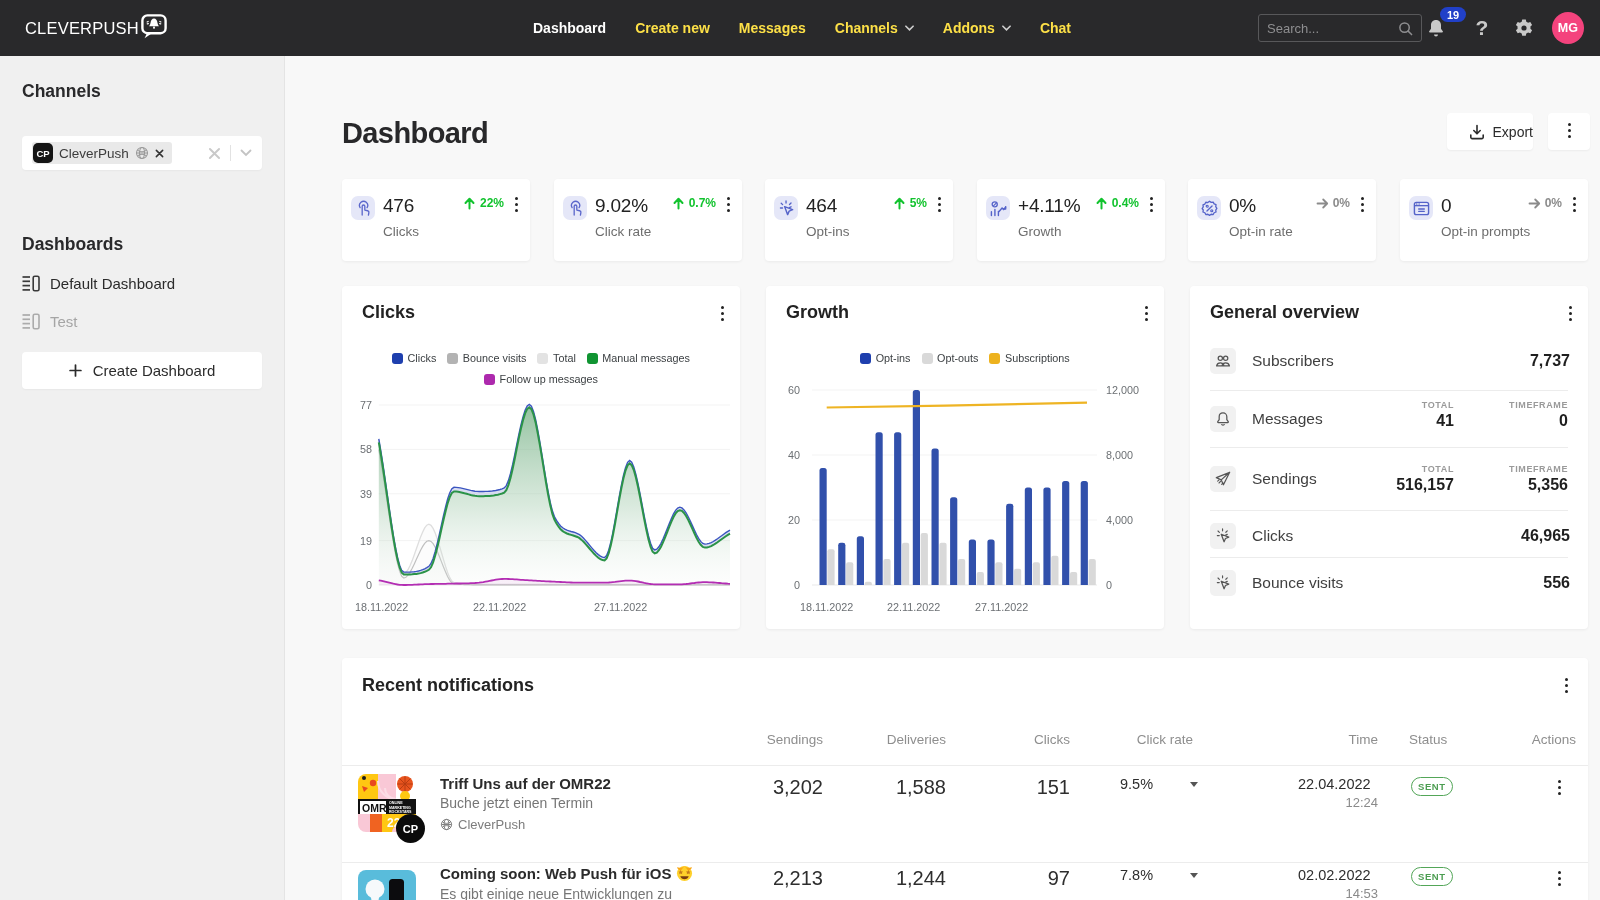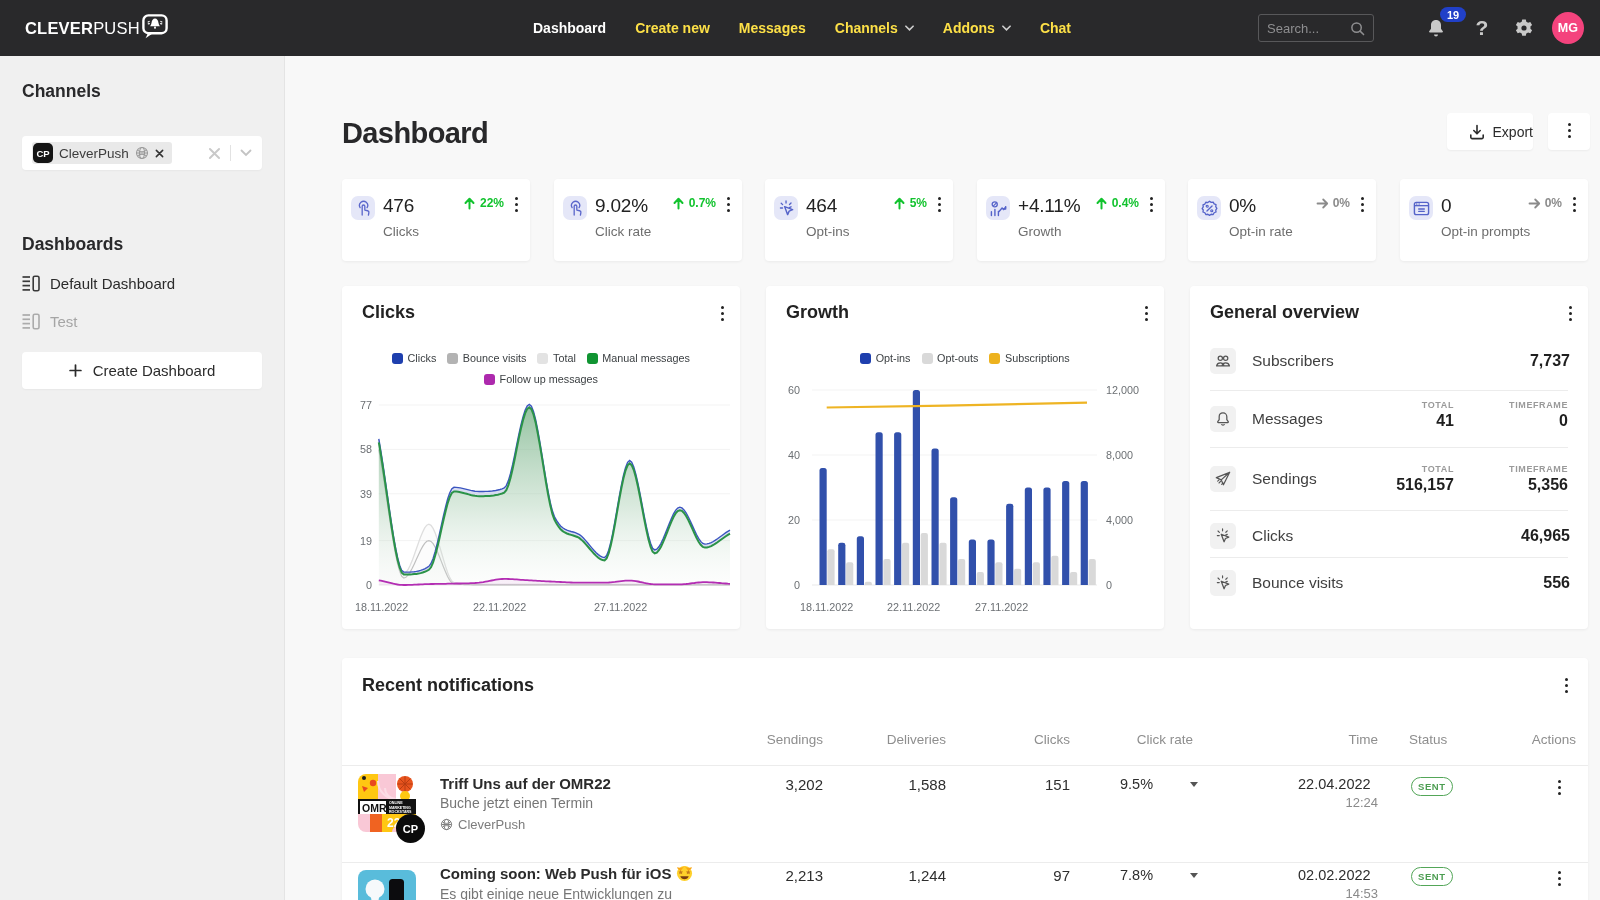--- a/index.html
+++ b/index.html
@@ -1,27 +1,27 @@
 <!DOCTYPE html>
 <html><head>
 <meta charset="utf-8">
 <title>CleverPush Dashboard</title>
 <style>
 *{margin:0;padding:0;box-sizing:border-box}
 html,body{width:1600px;height:900px;overflow:hidden;font-family:"Liberation Sans",sans-serif;background:#f8f8f8;-webkit-font-smoothing:antialiased}
 .nav{position:absolute;left:0;top:0;width:1600px;height:56px;background:#29292b;z-index:50}
 .logo{position:absolute;left:25px;top:17px;display:flex;align-items:center}
-.logo .t1{font-size:16.5px;font-weight:700;color:#fff;letter-spacing:.2px}
+.logo .t1{font-size:16.5px;font-weight:400;color:#fff;letter-spacing:.2px}
 .logo .t2{font-size:16.5px;font-weight:400;color:#fff;letter-spacing:.2px}
 .logo svg{margin-left:2px;margin-top:-3px}
 .navlinks{position:absolute;left:533px;top:0;height:56px;display:flex;align-items:center;gap:29px}
 .navlinks a{color:#fde047;font-size:14px;font-weight:700;text-decoration:none;white-space:nowrap;display:flex;align-items:center;gap:7px}
 .navlinks a.active{color:#fff}
 .caret{width:9px;height:6px;display:inline-block}
-.search{position:absolute;left:1258px;top:14px;width:116px;height:28px;border:1px solid #58585a;border-radius:3px;display:flex;align-items:center;padding:0 8px;color:#8e8e90;font-size:13px}
+.search{position:absolute;left:1258px;top:14px;width:164px;height:28px;border:1px solid #58585a;border-radius:3px;display:flex;align-items:center;padding:0 8px;color:#8e8e90;font-size:13px}
 .search .ph{flex:1}
 .navico{position:absolute;top:0;height:56px;display:flex;align-items:center;justify-content:center}
 .badge{position:absolute;left:1440px;top:7px;background:#2140c8;color:#fff;font-size:11px;font-weight:700;border-radius:9px;padding:1.5px 7px;z-index:2}
 .avatar{position:absolute;left:1552px;top:12px;width:32px;height:32px;border-radius:50%;background:#f4437d;color:#fff;font-size:12.5px;font-weight:700;display:flex;align-items:center;justify-content:center;letter-spacing:.3px}
 .sidebar{position:absolute;left:0;top:56px;width:285px;height:844px;background:#f0f0f0;border-right:1px solid #e4e4e4}
 .sb-h{position:absolute;left:22px;font-size:17.5px;font-weight:700;color:#29292b}
 .sb-select{position:absolute;left:22px;top:80px;width:240px;height:34px;background:#fff;border-radius:4px;box-shadow:0 1px 2px rgba(0,0,0,.04);display:flex;align-items:center;padding:0 10px}
 .chip{background:#e9e9e9;border-radius:3px;height:22px;display:flex;align-items:center;padding:0 8px 0 1px;gap:6px}
 .cp-sq{width:20px;height:20px;background:#151515;border-radius:5px;color:#fff;font-size:9.5px;font-weight:700;display:flex;align-items:center;justify-content:center}
 .chip .nm{font-size:13.5px;color:#3c3c3c}
@@ -59,21 +59,21 @@
 .ov-val{margin-left:auto;font-size:16px;font-weight:700;color:#1f1f1f}
 .ov-sep{position:absolute;left:20px;right:20px;height:1px;background:#ececec}
 .mini{position:absolute;text-align:right}
 .mini .t{font-size:9px;font-weight:700;color:#9a9a9a;letter-spacing:.6px}
 .mini .v{font-size:16px;font-weight:700;color:#1f1f1f;margin-top:2px}
 .tbl-card{left:56px;top:602px;width:1246px;height:360px}
 .tbl-card .ct{position:absolute;left:20px;top:17px;font-size:18px;font-weight:700;color:#232323}
 .tbl-card .kb{position:absolute;right:16px;top:20px}
 .th{position:absolute;top:74px;font-size:13.5px;color:#8e8e8e}
 .tr-sep{position:absolute;left:0;width:1246px;height:1px;background:#ececec}
-.td-num{position:absolute;font-size:15px;color:#2e2e2e;text-align:right}
+.td-num{position:absolute;font-size:20px;color:#2e2e2e;text-align:right}
 .row-title{position:absolute;font-size:15px;font-weight:700;color:#2b2b2b}
 .row-sub{position:absolute;font-size:14px;color:#767676}
 .row-src{position:absolute;font-size:13px;color:#7d7d7d;display:flex;align-items:center;gap:5px}
 .sent{position:absolute;border:1.5px solid #53a658;color:#4d9e52;font-size:9.5px;font-weight:700;letter-spacing:.6px;border-radius:10px;padding:3px 6px}
 .time1{position:absolute;font-size:14.5px;color:#2e2e2e;text-align:left}
 .time2{position:absolute;font-size:13px;color:#8a8a8a;text-align:right}
 .thumb{position:absolute;width:58px;height:58px;border-radius:8px;overflow:hidden}
 .cpbadge{position:absolute;width:29px;height:29px;border-radius:50%;background:#0b0b0b;color:#fff;font-size:11px;font-weight:700;display:flex;align-items:center;justify-content:center}
 .clickrate{position:absolute;display:flex;align-items:center;gap:6px;font-size:14.5px;color:#2e2e2e}
 .tri{width:0;height:0;border-left:4.5px solid transparent;border-right:4.5px solid transparent;border-top:5.5px solid #555}

